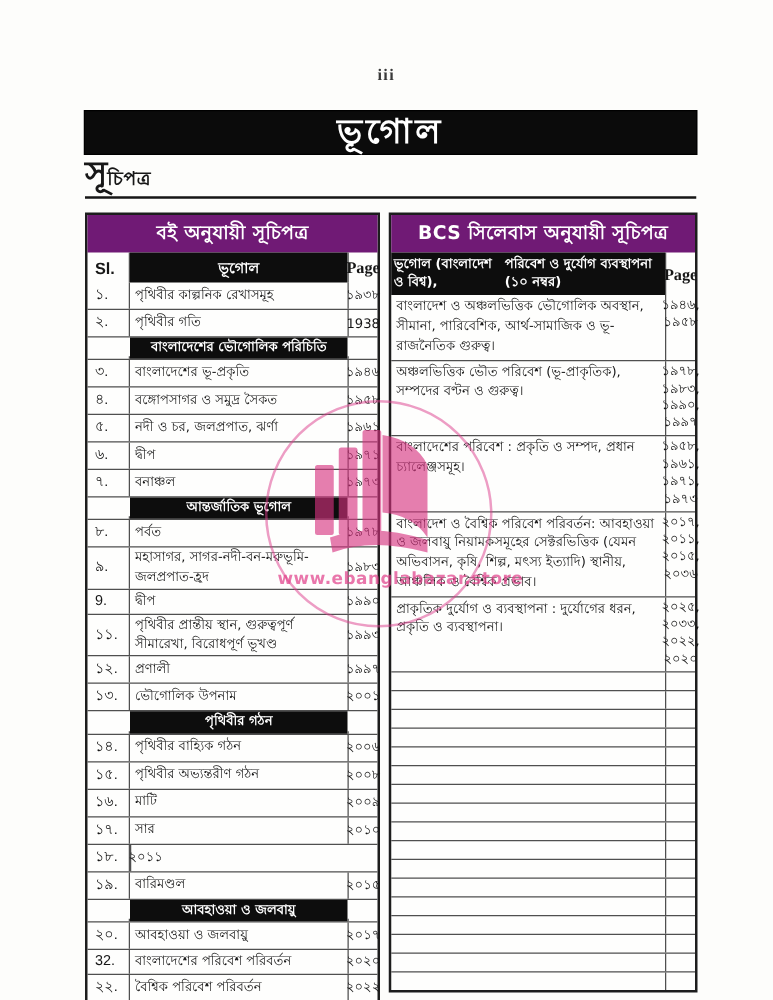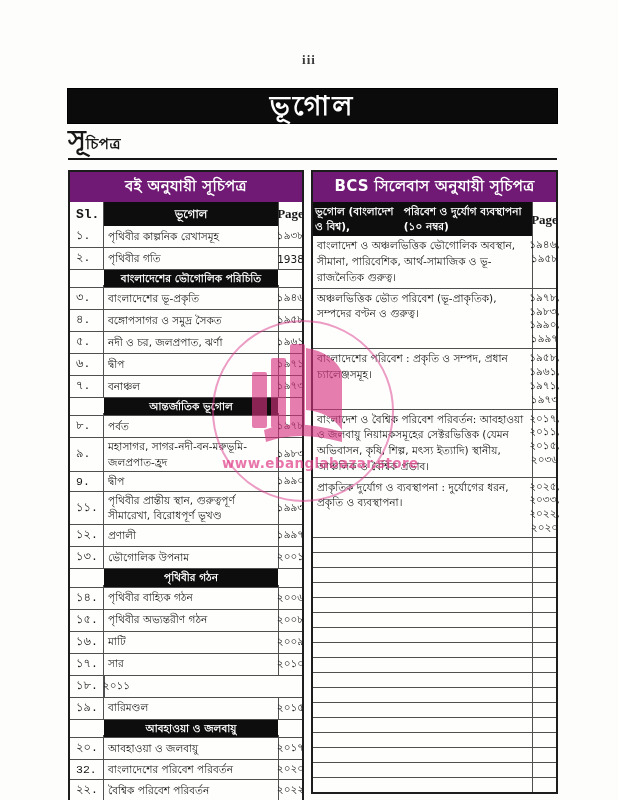--- a/index.html
+++ b/index.html
@@ -39,21 +39,21 @@
   .tbl-right{width:243px;flex:none;}
   .tbl-titlebar{
     background:#701a75;color:#fff;text-align:center;font-size:15px;font-weight:bold;
     padding:2px 0 3px 0;letter-spacing:.3px;
   }
   .tr{display:flex;align-items:stretch;}
   .tr + .tr{border-top:1px solid #4f4f4f;}
   .td{box-sizing:border-box;}
   
   .td-sl{width:34px;border-right:1px solid #4f4f4f;padding:1px 2px 1px 6px;
-         font-family:Liberation Mono, monospace;font-size:11.5px;display:flex;align-items:center;}
+         font-family:Liberation Sans, sans-serif;font-size:11.5px;display:flex;align-items:center;}
   .td-topic{flex:1;padding:1px 4px;font-size:10.5px;line-height:1.45;display:flex;align-items:center;}
   .td-page{width:24px;border-left:1px solid #4f4f4f;padding:1px 2px;font-size:10.5px;
            display:flex;align-items:center;justify-content:center;text-align:center;}
   .hdr .td-sl{font-weight:bold;font-size:13px;}
   .hdr .td-page{font-family:"Liberation Serif",serif;font-weight:bold;font-size:13px;}
   .hdr{min-height:24px;}
   .hdr .td-topic{background:#0d0d0d;color:#fff;justify-content:center;font-weight:bold;font-size:11.5px;}
   .item-row{min-height:17.5px;}
   .section-row{min-height:16px;align-items:flex-end;}
   .section-row .td-topic{background:#0d0d0d;color:#fff;justify-content:center;font-weight:bold;font-size:10.5px;padding:1px 2px;}

